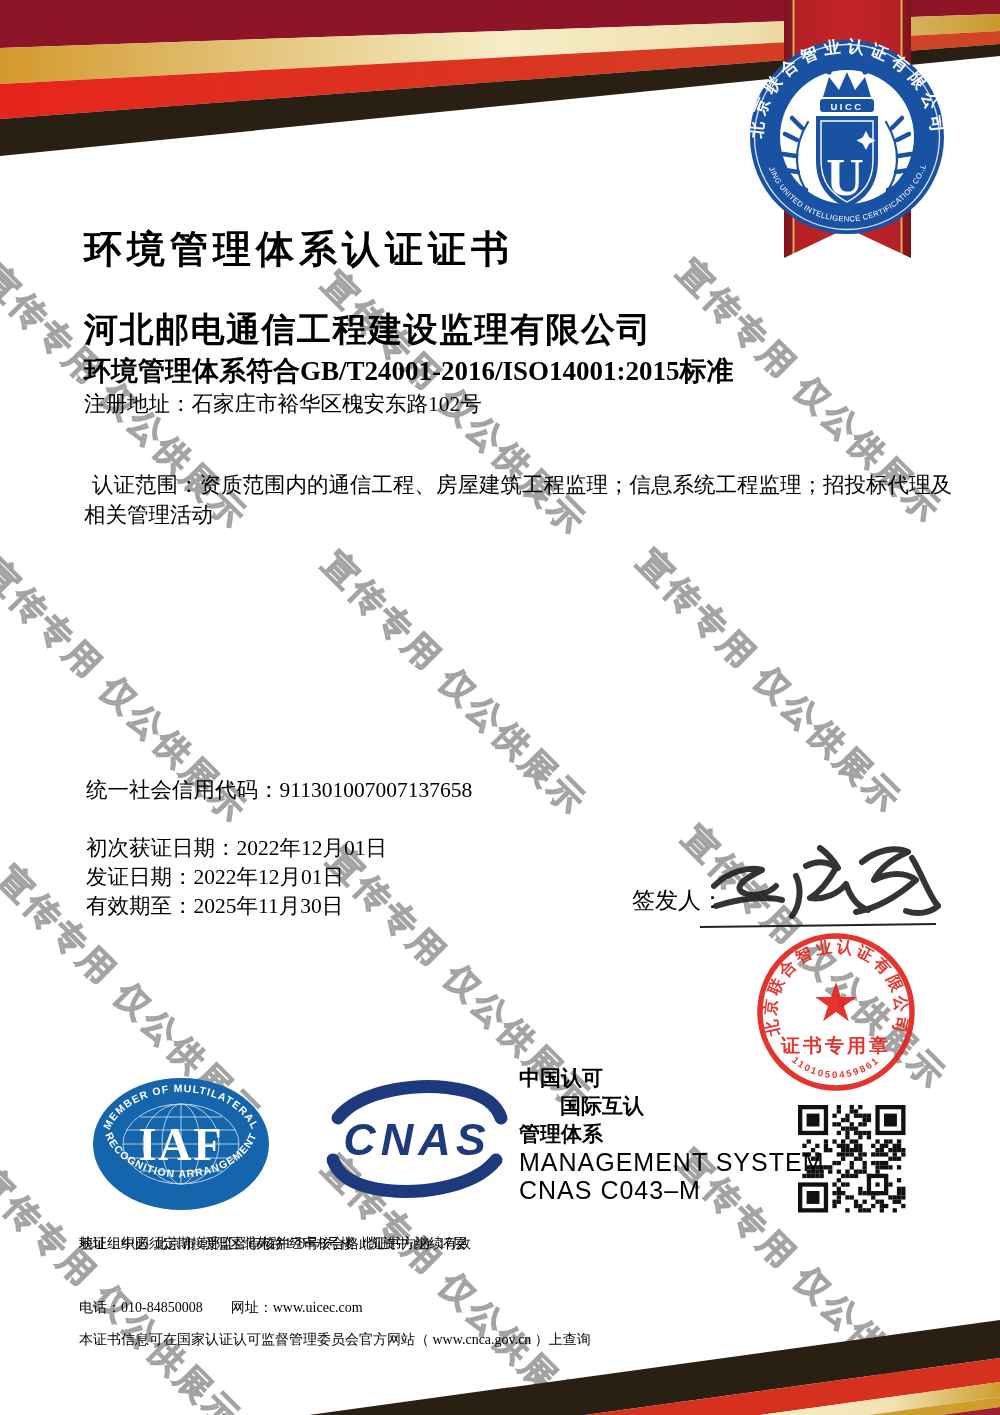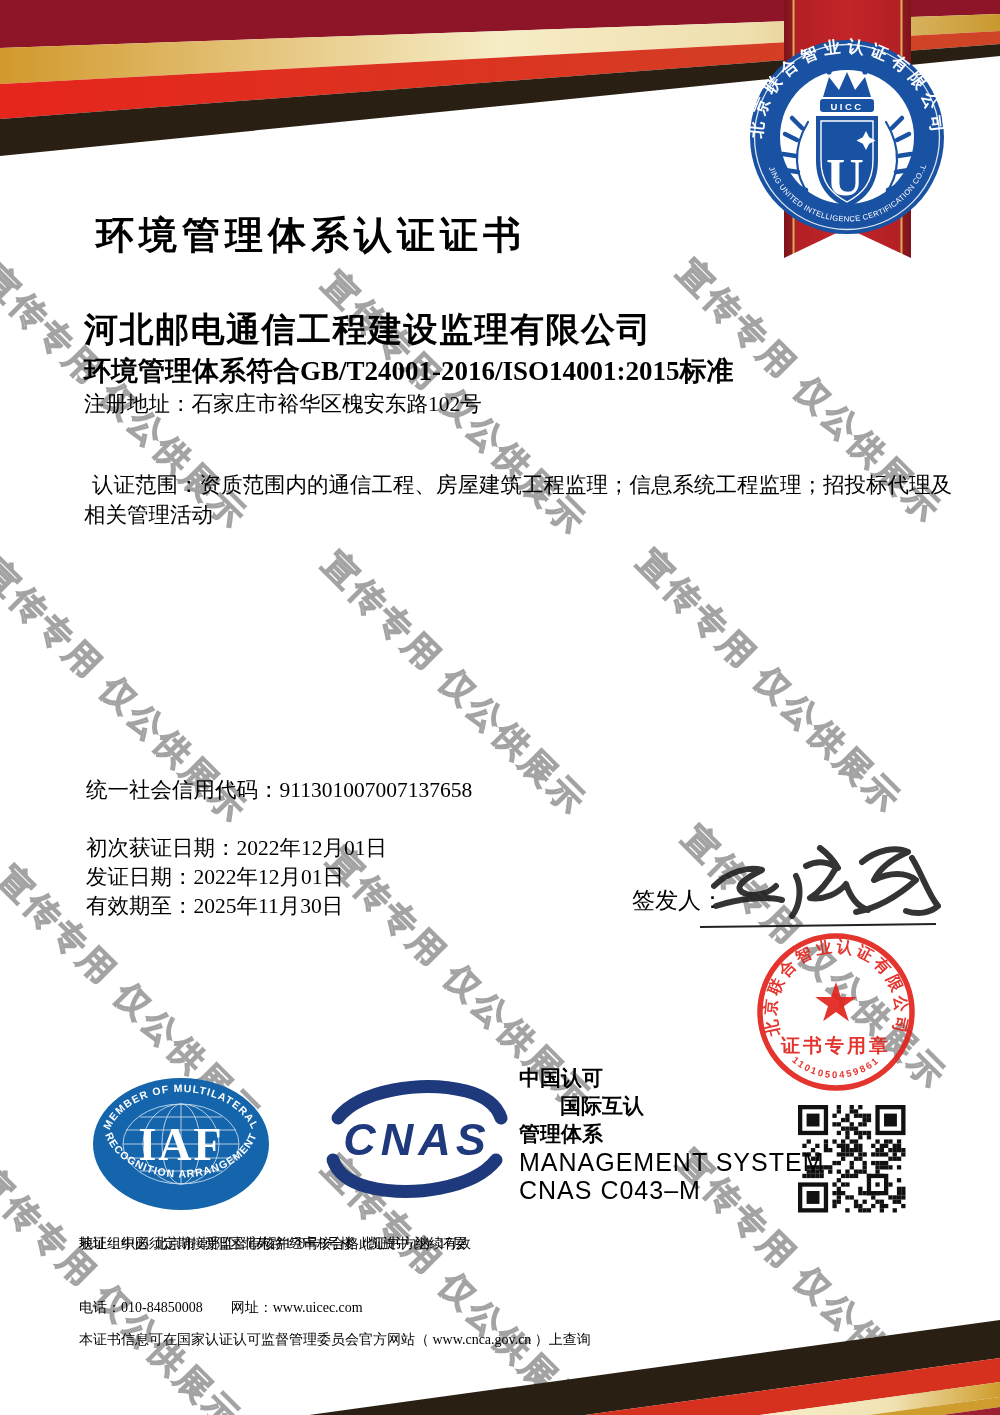--- a/index.html
+++ b/index.html
@@ -392,21 +392,21 @@
         <rect x="884" y="1113.6" width="12.899999999999999" height="12.899999999999999"></rect>
         <rect x="798" y="1182.4" width="30.099999999999998" height="30.099999999999998"></rect>
         <rect x="802.3" y="1186.7" width="21.5" height="21.5" fill="#fff"></rect>
         <rect x="806.6" y="1191" width="12.899999999999999" height="12.899999999999999"></rect>
         <rect x="866.8" y="1173.8" width="21.5" height="21.5"></rect>
         <rect x="871.1" y="1178.1" width="12.899999999999999" height="12.899999999999999" fill="#fff"></rect>
         <rect x="875.4" y="1182.4" width="4.3" height="4.3"></rect>
       </g>
   </svg>
 
-  <div class="t txt title" style="left:84px;top:214px;margin-left:12px;">环境管理体系认证证书</div>
+  <div class="t txt title" style="left:84px;top:228px;">环境管理体系认证证书</div>
   <div class="t txt company" style="left:84px;top:310px;">河北邮电通信工程建设监理有限公司</div>
   <div class="t txt standard" style="left:84px;top:356px;">环境管理体系符合GB/T24001-2016/ISO14001:2015标准</div>
 
   <div class="t txt body-line" style="left:84px;top:392px;">注册地址：石家庄市裕华区槐安东路102号</div>
   <div class="t txt body-line" style="left:76px;top:473px;margin-left:16px;">认证范围：资质范围内的通信工程、房屋建筑工程监理；信息系统工程监理；招投标代理及</div>
   <div class="t txt body-line" style="left:84px;top:503px;">相关管理活动</div>
 
   <div class="t txt detail-line" style="left:86px;top:778px;text-align:center;">统一社会信用代码：911301007007137658</div>
   <div class="t txt detail-line" style="left:86px;top:836px;">初次获证日期：2022年12月01日</div>
   <div class="t txt detail-line" style="left:86px;top:865px;">发证日期：2022年12月01日</div>

